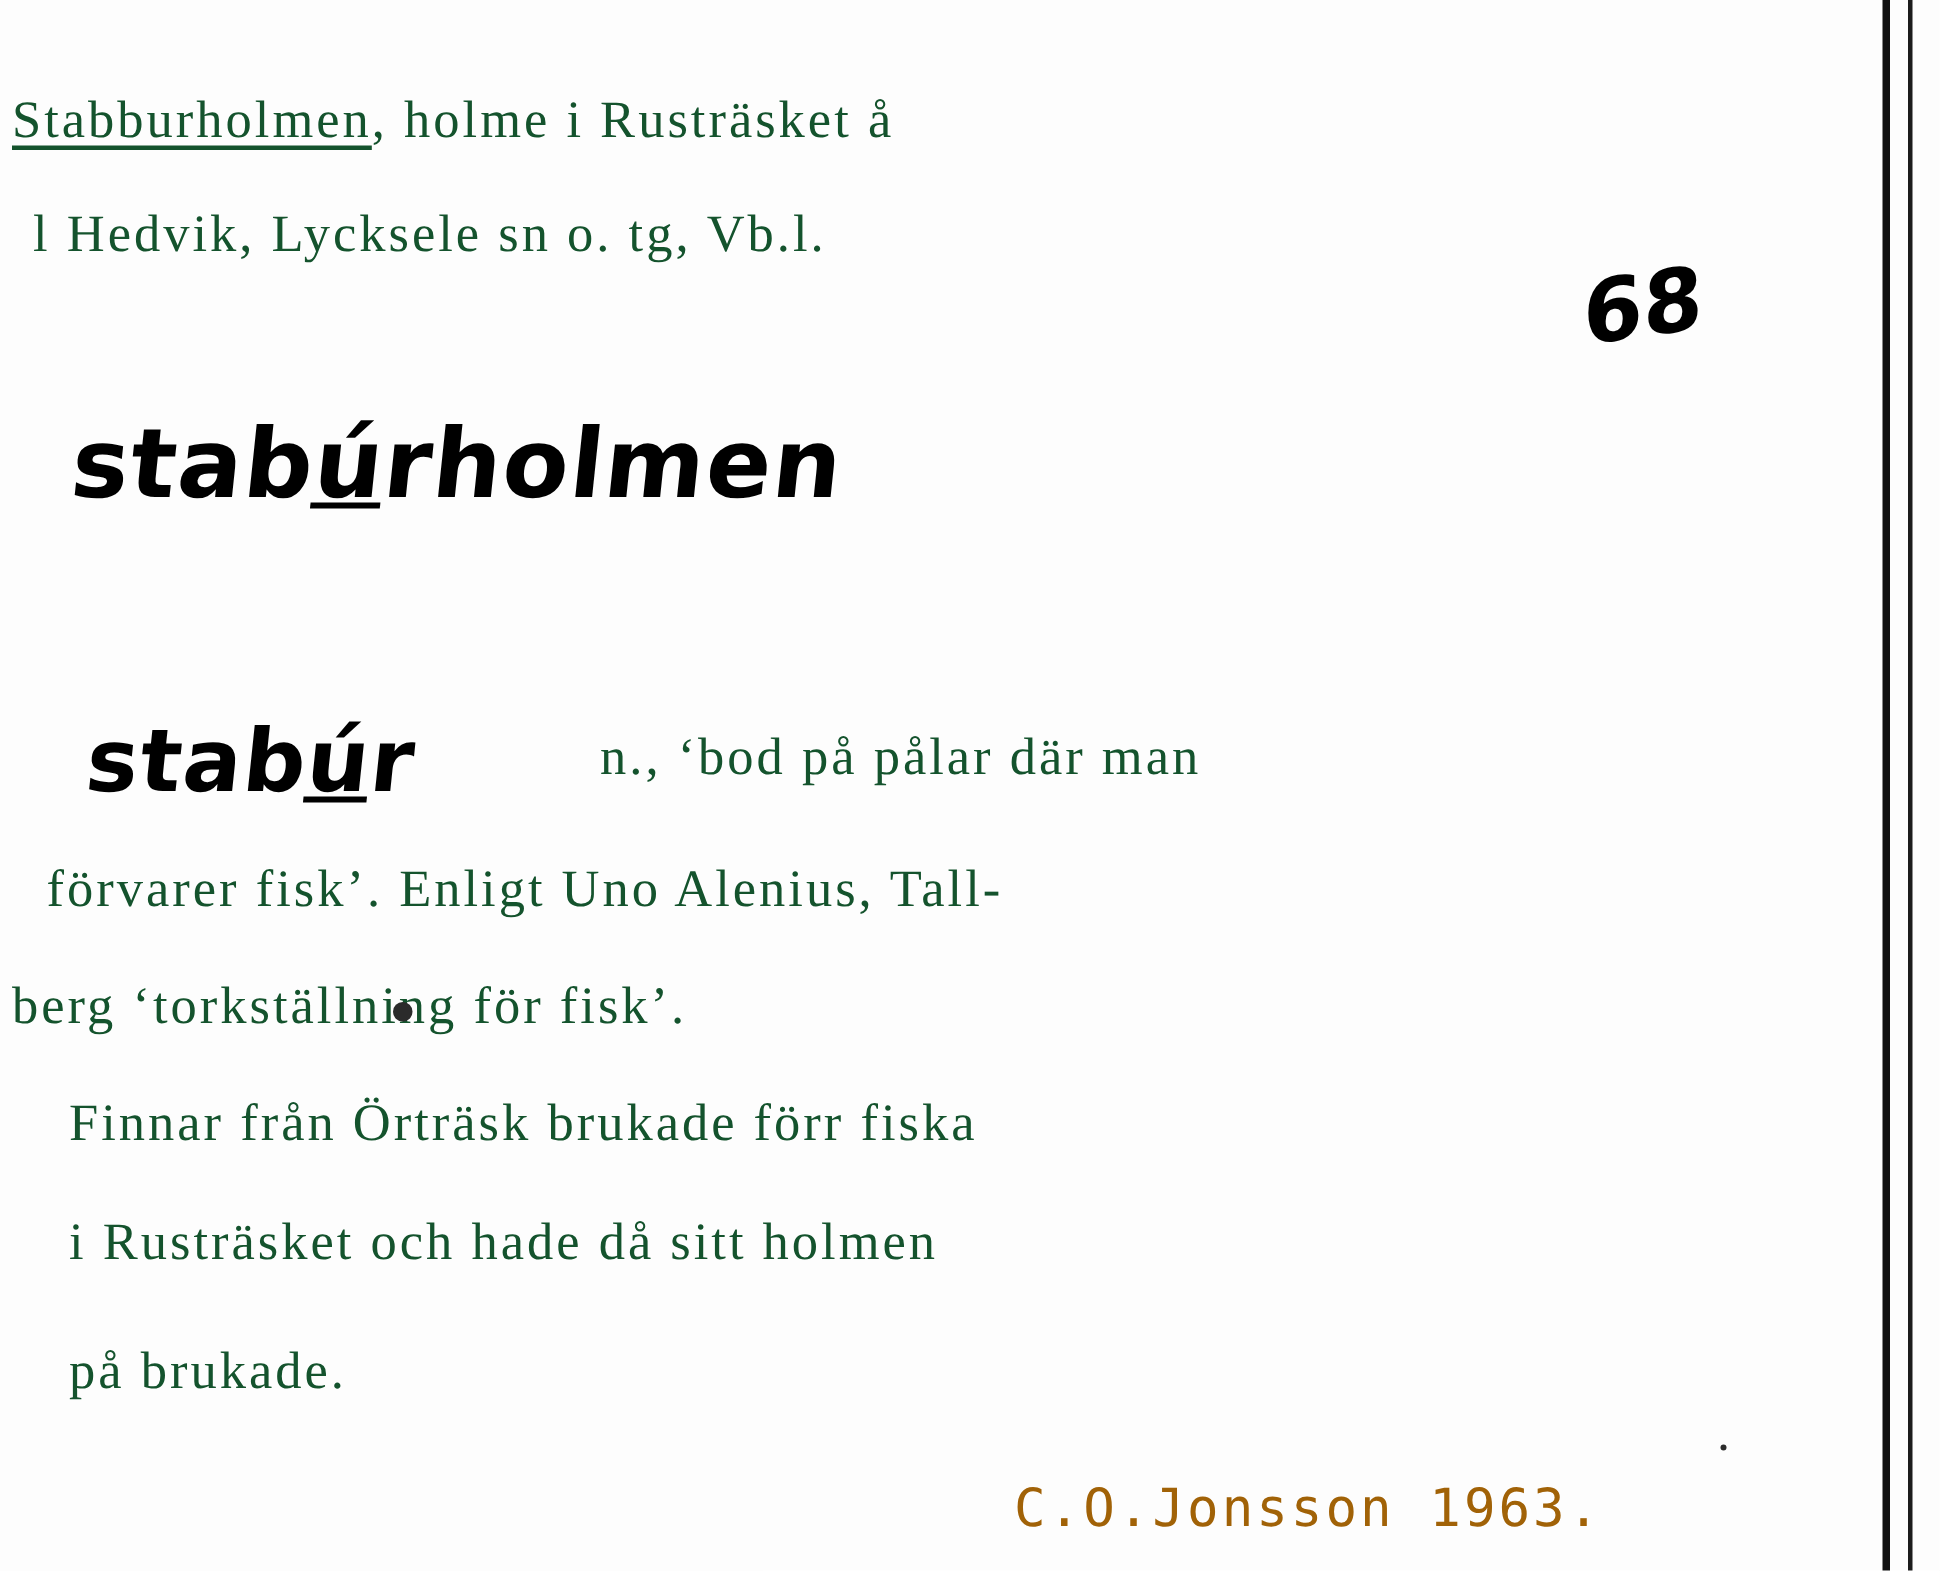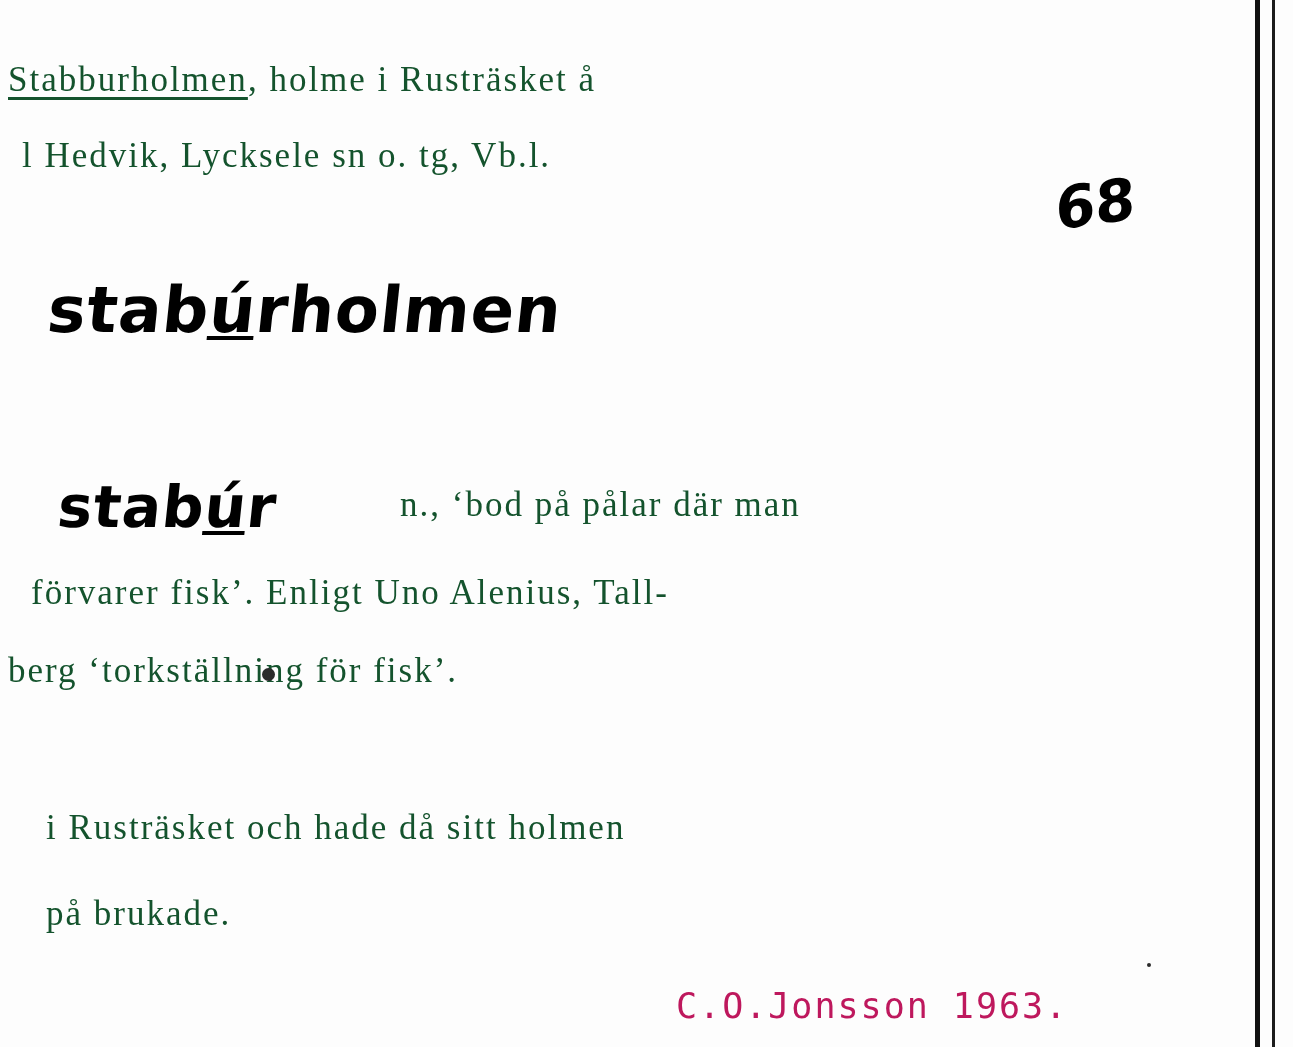--- a/index.html
+++ b/index.html
@@ -85,21 +85,21 @@
     color: #000;
     transform: rotate(-8deg) skewX(-8deg);
   }
 
   
   #signature {
     position: absolute;
     font-family: "DejaVu Sans Mono", monospace;
     font-size: 35px;
     letter-spacing: 2px;
-    color: #be185d;
+    color: #a16207;
     white-space: pre;
   }
 
   
   .speck {
     position: absolute;
     background: #2b2b2b;
     border-radius: 50%;
   }
 </style>
@@ -114,20 +114,21 @@
 
   <div id="serial" style="left:1055px; top:170px;">68</div>
 
   <div class="hand" id="hand-main" style="left:48px; top:278px;">stab<u>ú</u>rholmen</div>
 
   <div class="hand" id="hand-lemma" style="left:58px; top:478px;">stab<u>ú</u>r</div>
   <div class="tw" id="body0" style="left:400px; top:487px;text-align:right;">n., ‘bod på pålar där man</div>
 
   <div class="tw" id="body1" style="left:0; top:575px;margin-left:31px;">förvarer fisk’. Enligt Uno Alenius, Tall-</div>
   <div class="tw" id="body2" style="left:8px; top:653px;">berg ‘torkställning för fisk’.</div>
+  <div class="tw" id="body3" style="left:46px; top:731px;">Finnar från Örträsk brukade förr fiska</div>
   <div class="tw" id="body4" style="left:46px; top:810px;">i Rusträsket och hade då sitt holmen</div>
   <div class="tw" id="body5" style="left:46px; top:896px;">på brukade.</div>
 
   <div id="signature" style="left:676px; top:986px;">C.O.Jonsson 1963.</div>
 
   <div class="scan-edge outer"></div>
   <div class="scan-edge inner"></div>
 
   <div class="speck" style="left:1147px; top:963px; width:4px; height:4px;"></div>
   <div class="speck" style="left:262px; top:668px; width:13px; height:13px;"></div>

